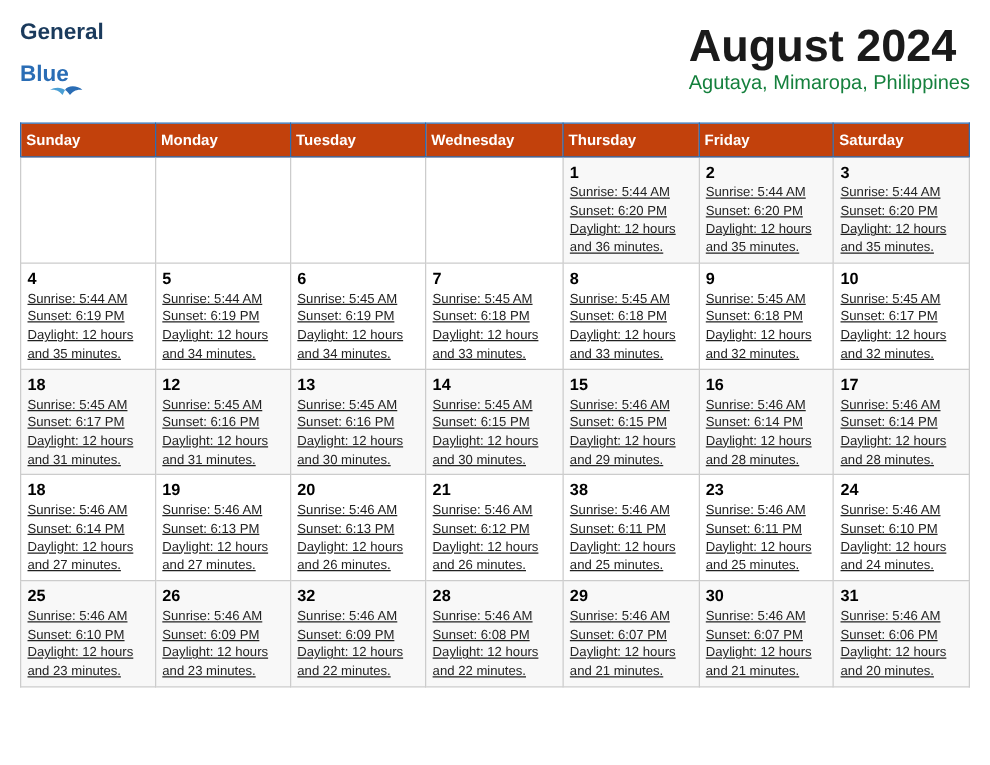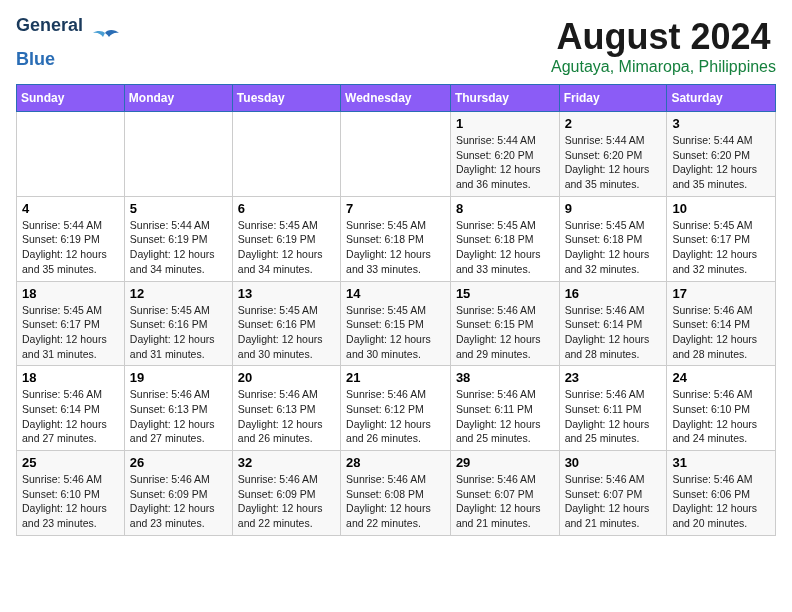--- a/index.html
+++ b/index.html
@@ -18,40 +18,41 @@
     }
     .logo {
       display: flex;
       flex-direction: column;
       align-items: flex-start;
     }
     .logo-wrapper {
       display: flex;
       align-items: center;
       gap: 4px;
+      flex-direction: column;
     }
     .title-area {
-      text-align: center;
+      text-align: left;
     }
     .main-title {
       font-size: 36px;
       font-weight: bold;
       color: #1a1a1a;
     }
     .subtitle {
       font-size: 16px;
       color: #15803d;
     }
     table {
       width: 100%;
       border-collapse: collapse;
       font-size: 11px;
     }
     thead tr th {
-      background-color: #8b5cf6;
+      background-color: #c2410c;
       color: #fff;
       padding: 6px 4px;
       text-align: left;
       font-size: 12px;
       font-weight: bold;
       border: 1px solid #2a6db5;
     }
     tbody tr td {
       border: 1px solid #ccc;
       padding: 4px 5px;
@@ -66,20 +67,21 @@
     .day-number {
       font-weight: bold;
       font-size: 13px;
       display: block;
       margin-bottom: 2px;
     }
     .day-info {
       color: #222;
       font-size: 10.5px;
       line-height: 1.4;
+      text-decoration: underline;
     }
     td.empty {
       background: #fff !important;
     }
   </style>
 </head>
 <body>
 
 <div class="header-area">
   <div class="logo">

